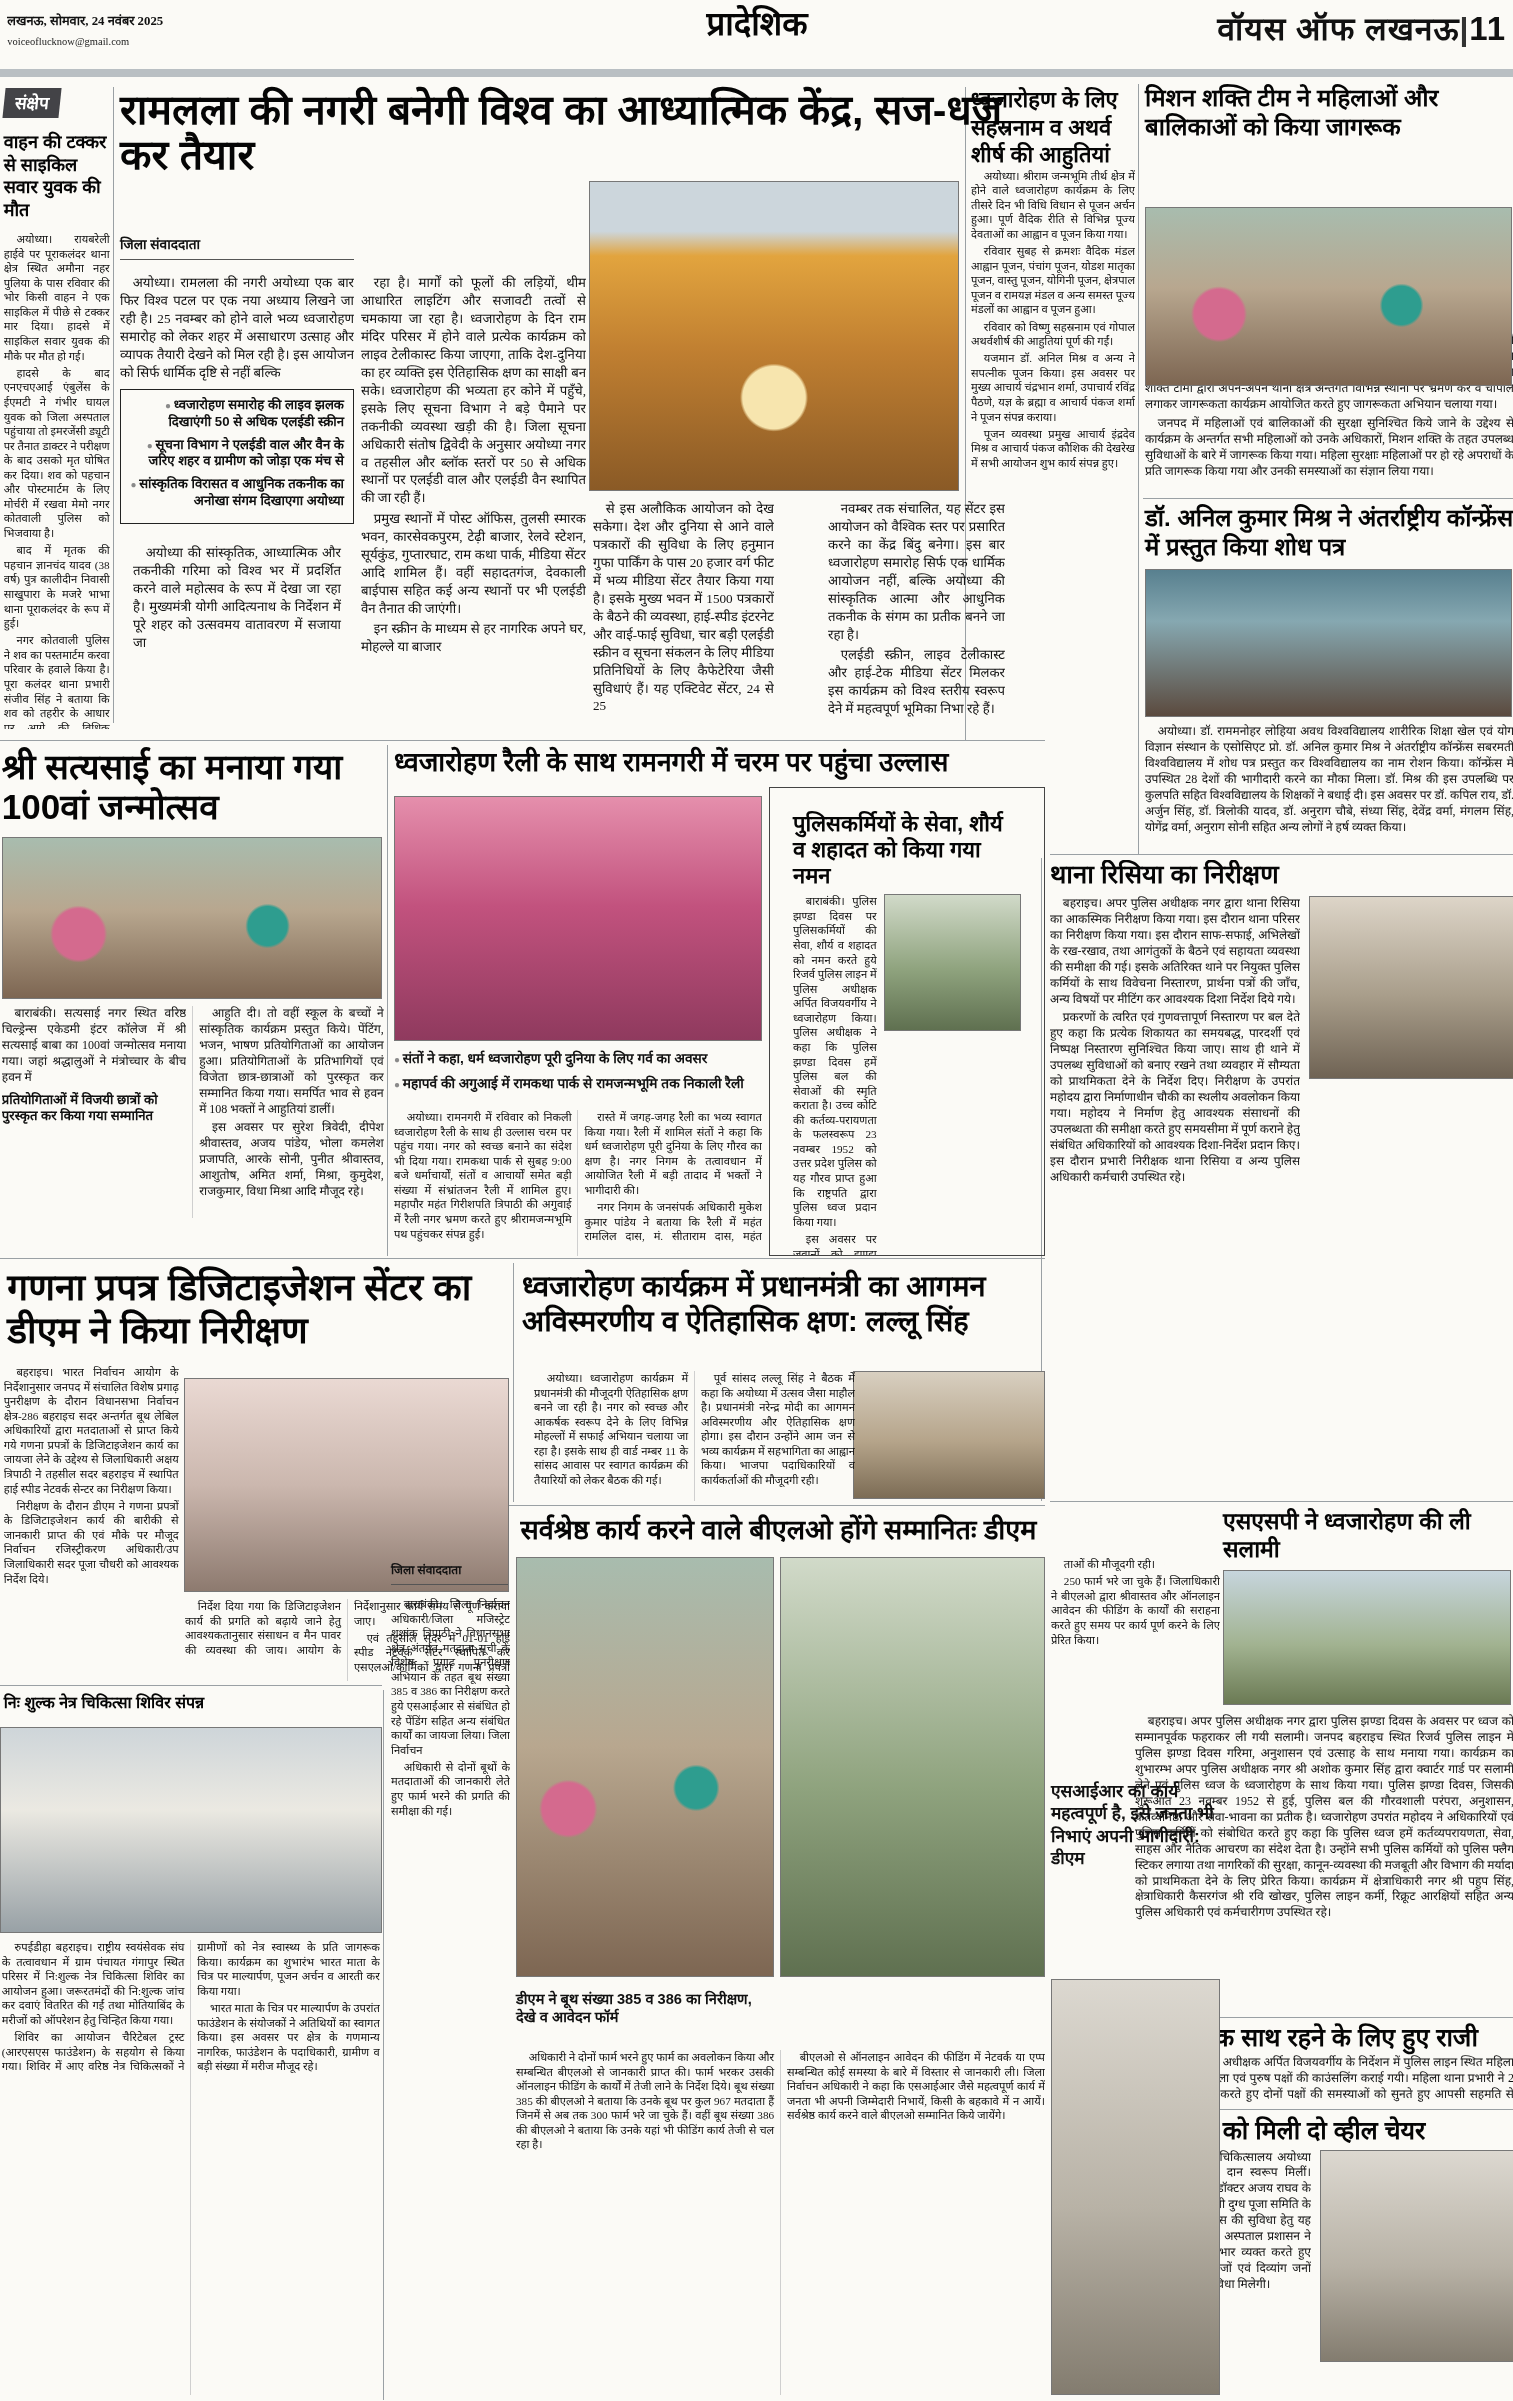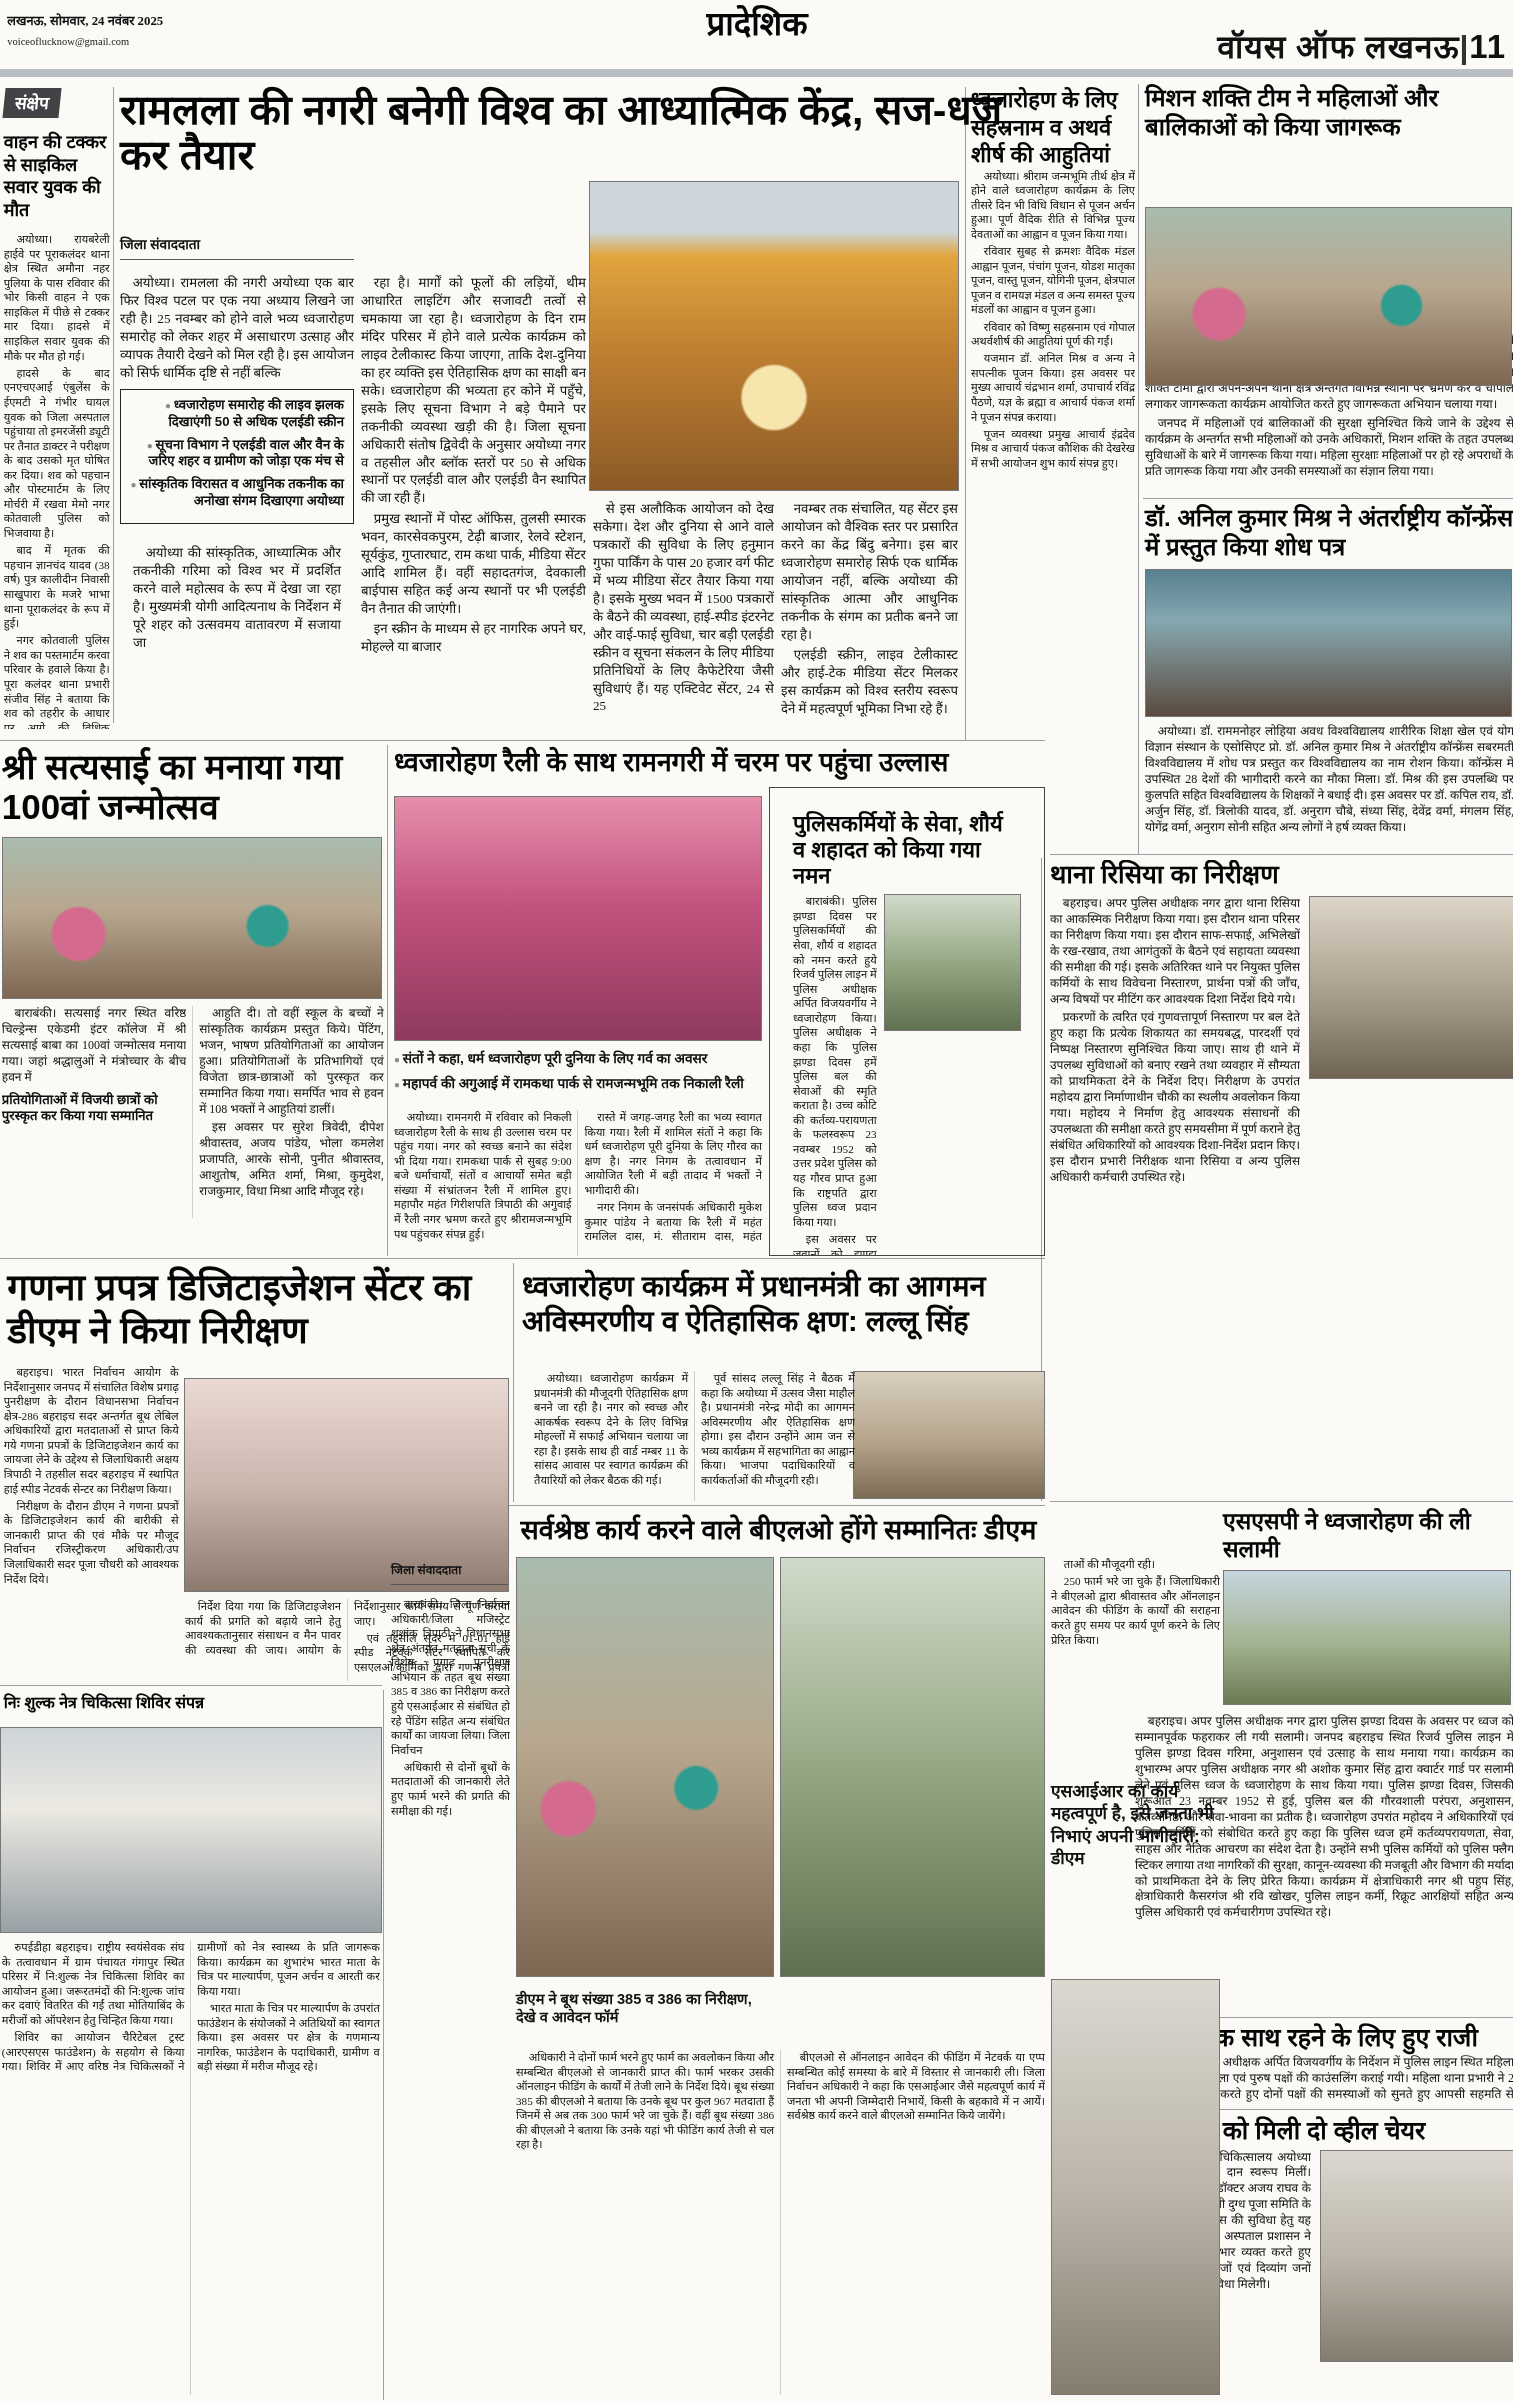--- a/index.html
+++ b/index.html
@@ -42,21 +42,21 @@
 </head>
 <body>
 
 <div class="sheet">
 
   <div class="abs" style="left:7.3px;top:11px;width:219px;">
     <div style="font-size:12.8px;font-weight:bold;">लखनऊ, सोमवार, 24 नवंबर 2025</div>
     <div style="font-size:10.5px;margin-top:7.3px;color:#222;">voiceoflucknow@gmail.com</div>
   </div>
   <div class="abs hl" style="left:620px;top:5.5px;width:274px;text-align:center;font-size:33px;">प्रादेशिक</div>
-  <div class="abs" style="left:1050px;top:24px;width:456px;text-align:right;">
+  <div class="abs" style="left:1050px;top:6px;width:456px;text-align:right;">
     <span class="masthead" style="font-size:32px;">वॉयस ऑफ लखनऊ</span><span class="masthead" style="font-size:32px;color:#333;">|</span><span class="masthead" style="font-size:33px;">11</span>
   </div>
   <div class="abs" style="left:0;top:69px;width:1513px;height:8.2px;background:#b9bfc3;"></div>
 
   <div class="vrule" style="left:113px;top:87px;height:636px;"></div>
   <div class="vrule" style="left:965px;top:87px;height:654px;"></div>
   <div class="vrule" style="left:1138px;top:84px;height:771px;"></div>
   <div class="vrule" style="left:387px;top:745px;height:511px;"></div>
   <div class="vrule" style="left:513px;top:1263px;height:239px;"></div>
   <div class="vrule" style="left:383px;top:1690px;height:710px;"></div>
@@ -104,21 +104,21 @@
   </div>
 
   <div class="abs body-text big-text" style="left:361px;top:274px;width:225px;height:465px;">
       <p>रहा है। मार्गों को फूलों की लड़ियों, थीम आधारित लाइटिंग और सजावटी तत्वों से चमकाया जा रहा है। ध्वजारोहण के दिन राम मंदिर परिसर में होने वाले प्रत्येक कार्यक्रम को लाइव टेलीकास्ट किया जाएगा, ताकि देश-दुनिया का हर व्यक्ति इस ऐतिहासिक क्षण का साक्षी बन सके। ध्वजारोहण की भव्यता हर कोने में पहुँचे, इसके लिए सूचना विभाग ने बड़े पैमाने पर तकनीकी व्यवस्था खड़ी की है। जिला सूचना अधिकारी संतोष द्विवेदी के अनुसार अयोध्या नगर व तहसील और ब्लॉक स्तरों पर 50 से अधिक स्थानों पर एलईडी वाल और एलईडी वैन स्थापित की जा रही हैं।</p>
       <p>प्रमुख स्थानों में पोस्ट ऑफिस, तुलसी स्मारक भवन, कारसेवकपुरम, टेढ़ी बाजार, रेलवे स्टेशन, सूर्यकुंड, गुप्तारघाट, राम कथा पार्क, मीडिया सेंटर आदि शामिल हैं। वहीं सहादतगंज, देवकाली बाईपास सहित कई अन्य स्थानों पर भी एलईडी वैन तैनात की जाएंगी।</p>
       <p>इन स्क्रीन के माध्यम से हर नागरिक अपने घर, मोहल्ले या बाजार</p>
     </div>
   <div class="abs body-text big-text" style="left:593px;top:500px;width:181px;height:237px;">
       <p>से इस अलौकिक आयोजन को देख सकेगा। देश और दुनिया से आने वाले पत्रकारों की सुविधा के लिए हनुमान गुफा पार्किंग के पास 20 हजार वर्ग फीट में भव्य मीडिया सेंटर तैयार किया गया है। इसके मुख्य भवन में 1500 पत्रकारों के बैठने की व्यवस्था, हाई-स्पीड इंटरनेट और वाई-फाई सुविधा, चार बड़ी एलईडी स्क्रीन व सूचना संकलन के लिए मीडिया प्रतिनिधियों के लिए कैफेटेरिया जैसी सुविधाएं हैं। यह एक्टिवेट सेंटर, 24 से 25</p>
     </div>
-  <div class="abs body-text big-text" style="left:781px;top:500px;width:177px;height:237px;">
+  <div class="abs body-text big-text" style="left:828px;top:500px;width:177px;height:237px;">
       <p>नवम्बर तक संचालित, यह सेंटर इस आयोजन को वैश्विक स्तर पर प्रसारित करने का केंद्र बिंदु बनेगा। इस बार ध्वजारोहण समारोह सिर्फ एक धार्मिक आयोजन नहीं, बल्कि अयोध्या की सांस्कृतिक आत्मा और आधुनिक तकनीक के संगम का प्रतीक बनने जा रहा है।</p>
       <p>एलईडी स्क्रीन, लाइव टेलीकास्ट और हाई-टेक मीडिया सेंटर मिलकर इस कार्यक्रम को विश्व स्तरीय स्वरूप देने में महत्वपूर्ण भूमिका निभा रहे हैं।</p>
     </div>
 
   <div class="abs" style="left:971px;top:86px;width:164px;">
     <div class="hl" style="font-size:22px;line-height:1.25;">ध्वजारोहण के लिए सहस्रनाम व अथर्व शीर्ष की आहुतियां</div>
     <div class="body-text small-text" style="margin-top:0;height:548px;">
         <p>अयोध्या। श्रीराम जन्मभूमि तीर्थ क्षेत्र में होने वाले ध्वजारोहण कार्यक्रम के लिए तीसरे दिन भी विधि विधान से पूजन अर्चन हुआ। पूर्ण वैदिक रीति से विभिन्न पूज्य देवताओं का आह्वान व पूजन किया गया।</p>
         <p>रविवार सुबह से क्रमशः वैदिक मंडल आह्वान पूजन, पंचांग पूजन, योडश मातृका पूजन, वास्तु पूजन, योगिनी पूजन, क्षेत्रपाल पूजन व रामयज्ञ मंडल व अन्य समस्त पूज्य मंडलों का आह्वान व पूजन हुआ।</p>
         <p>रविवार को विष्णु सहस्रनाम एवं गोपाल अथर्वशीर्ष की आहुतियां पूर्ण की गईं।</p>

